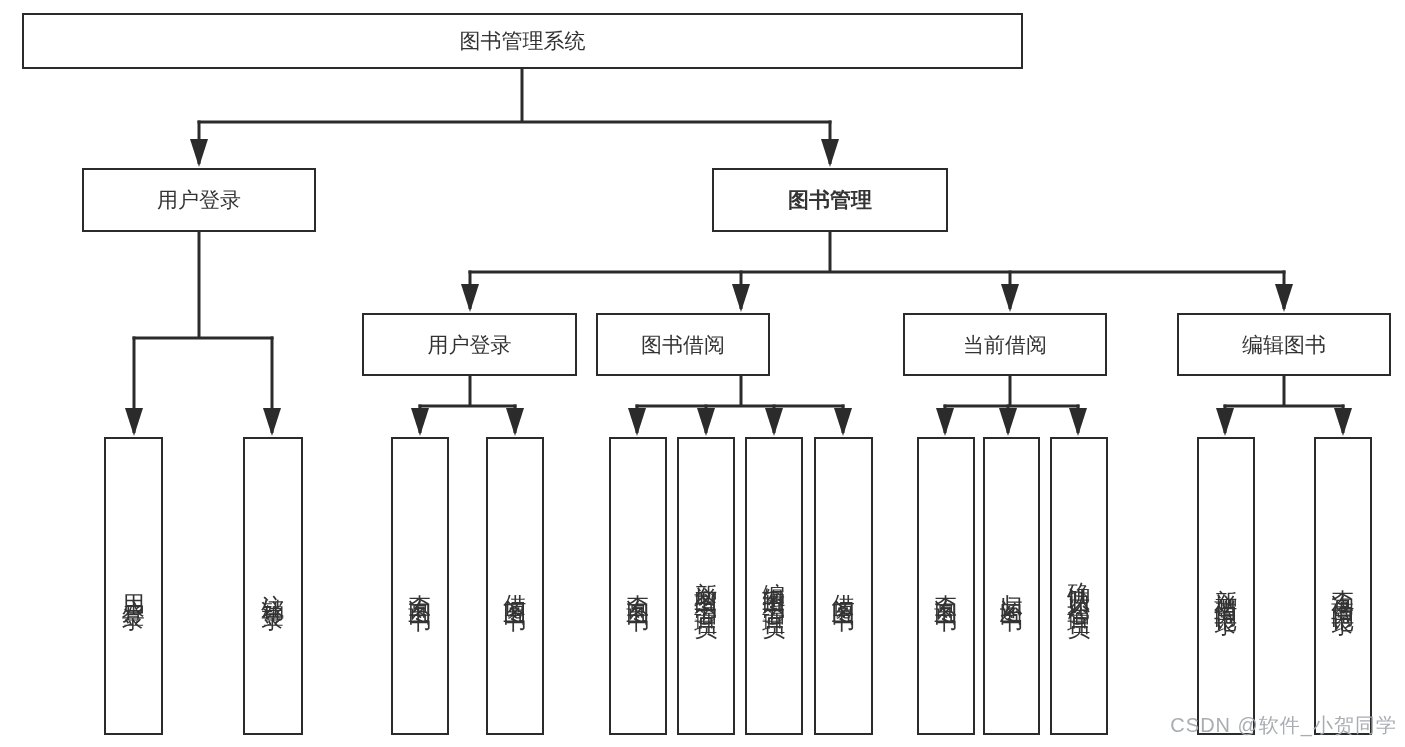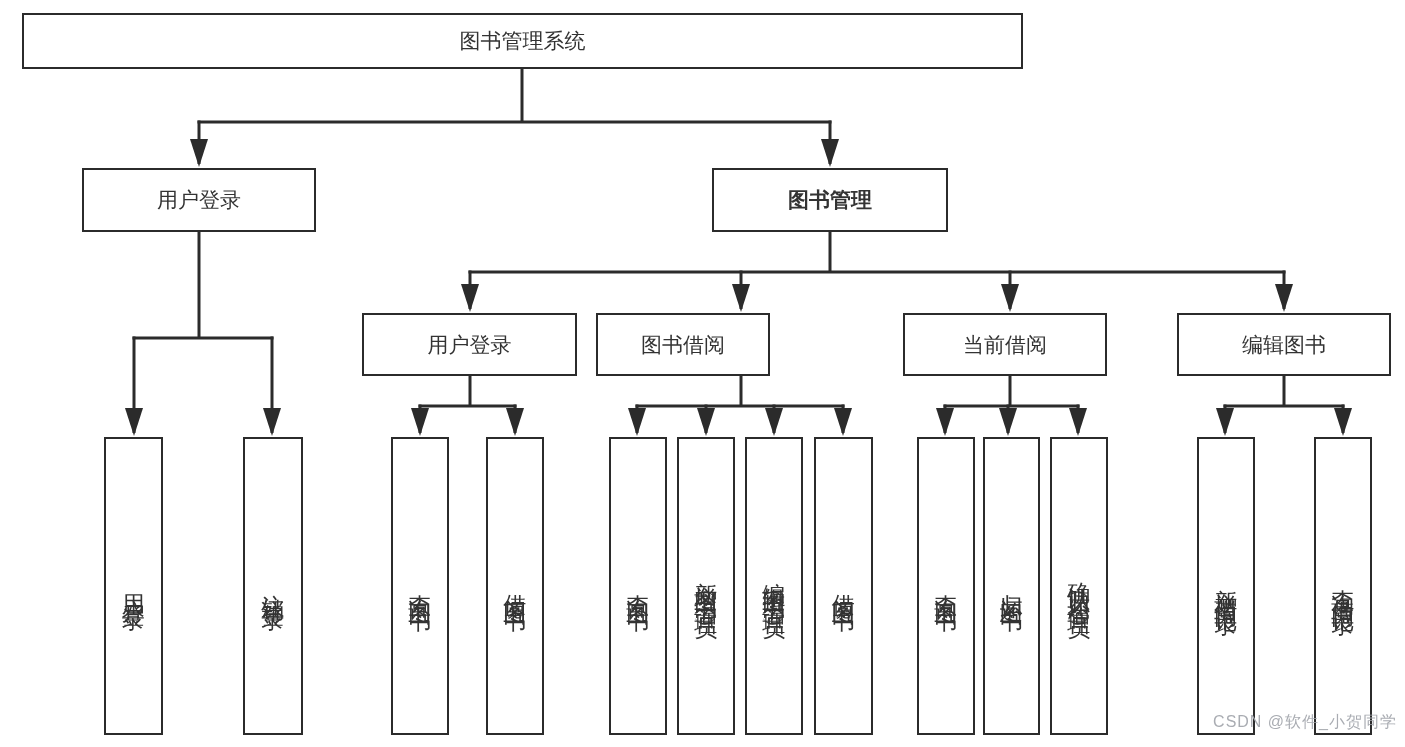--- a/index.html
+++ b/index.html
@@ -28,21 +28,21 @@
     text-orientation:mixed;
     font-size:23px;
     letter-spacing:5px;
     line-height:1.15;
     color:#333;
   }
   .watermark{
     position:absolute;
     right:8px;
     top:712px;
-    font-size:16px;
+    font-size:20px;
     letter-spacing:1px;
     color:rgba(164,168,174,0.95);
     white-space:nowrap;
   }
 </style>
 </head>
 <body>
 
 <div id="canvas">
 

